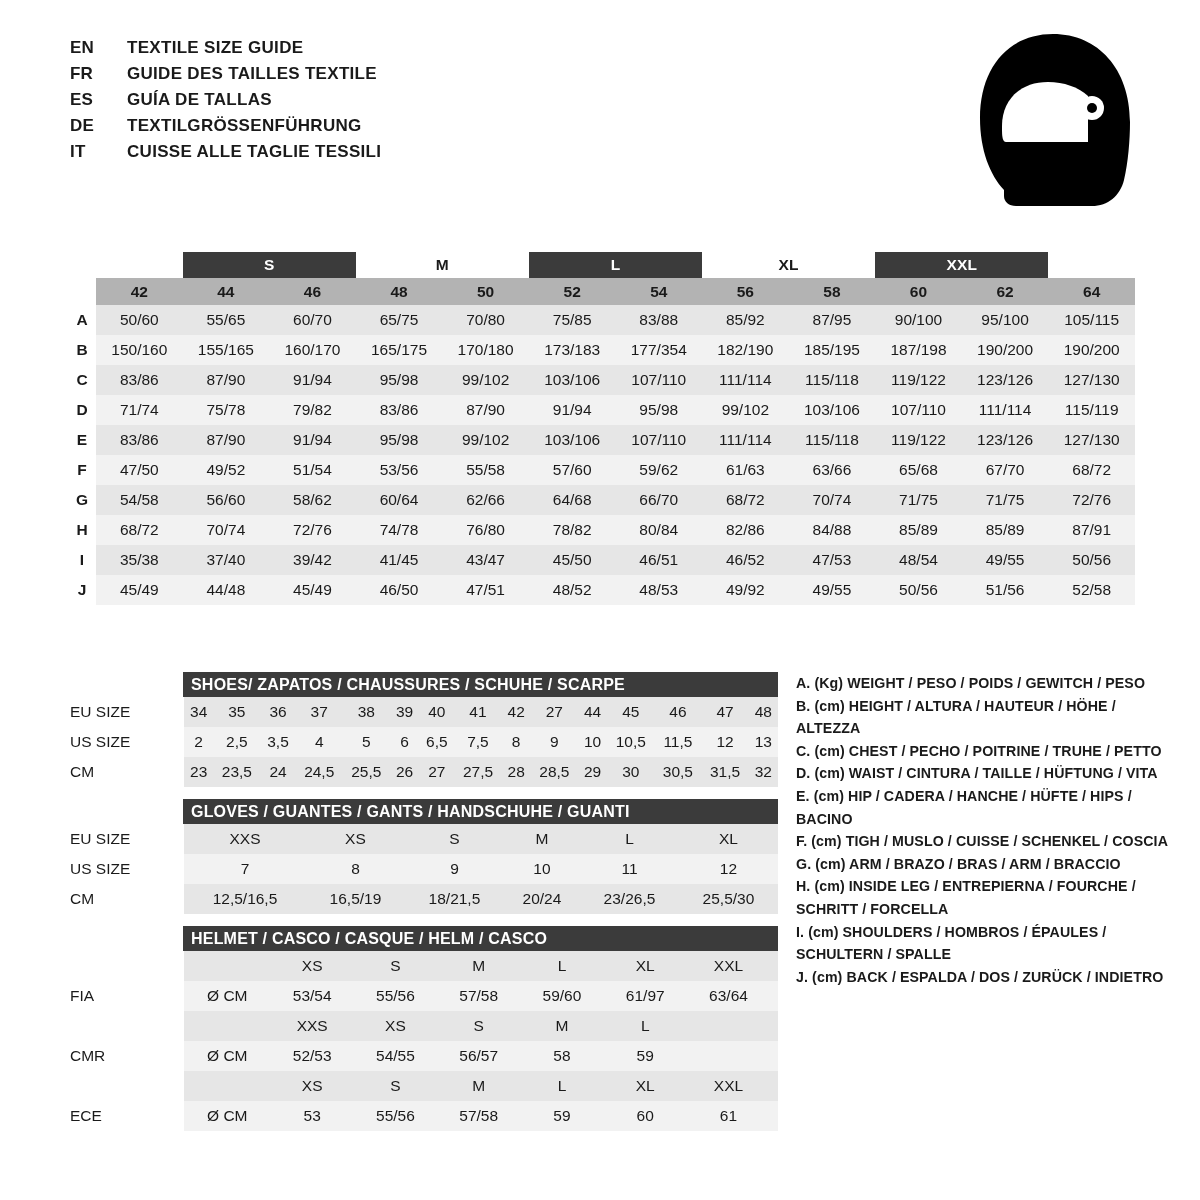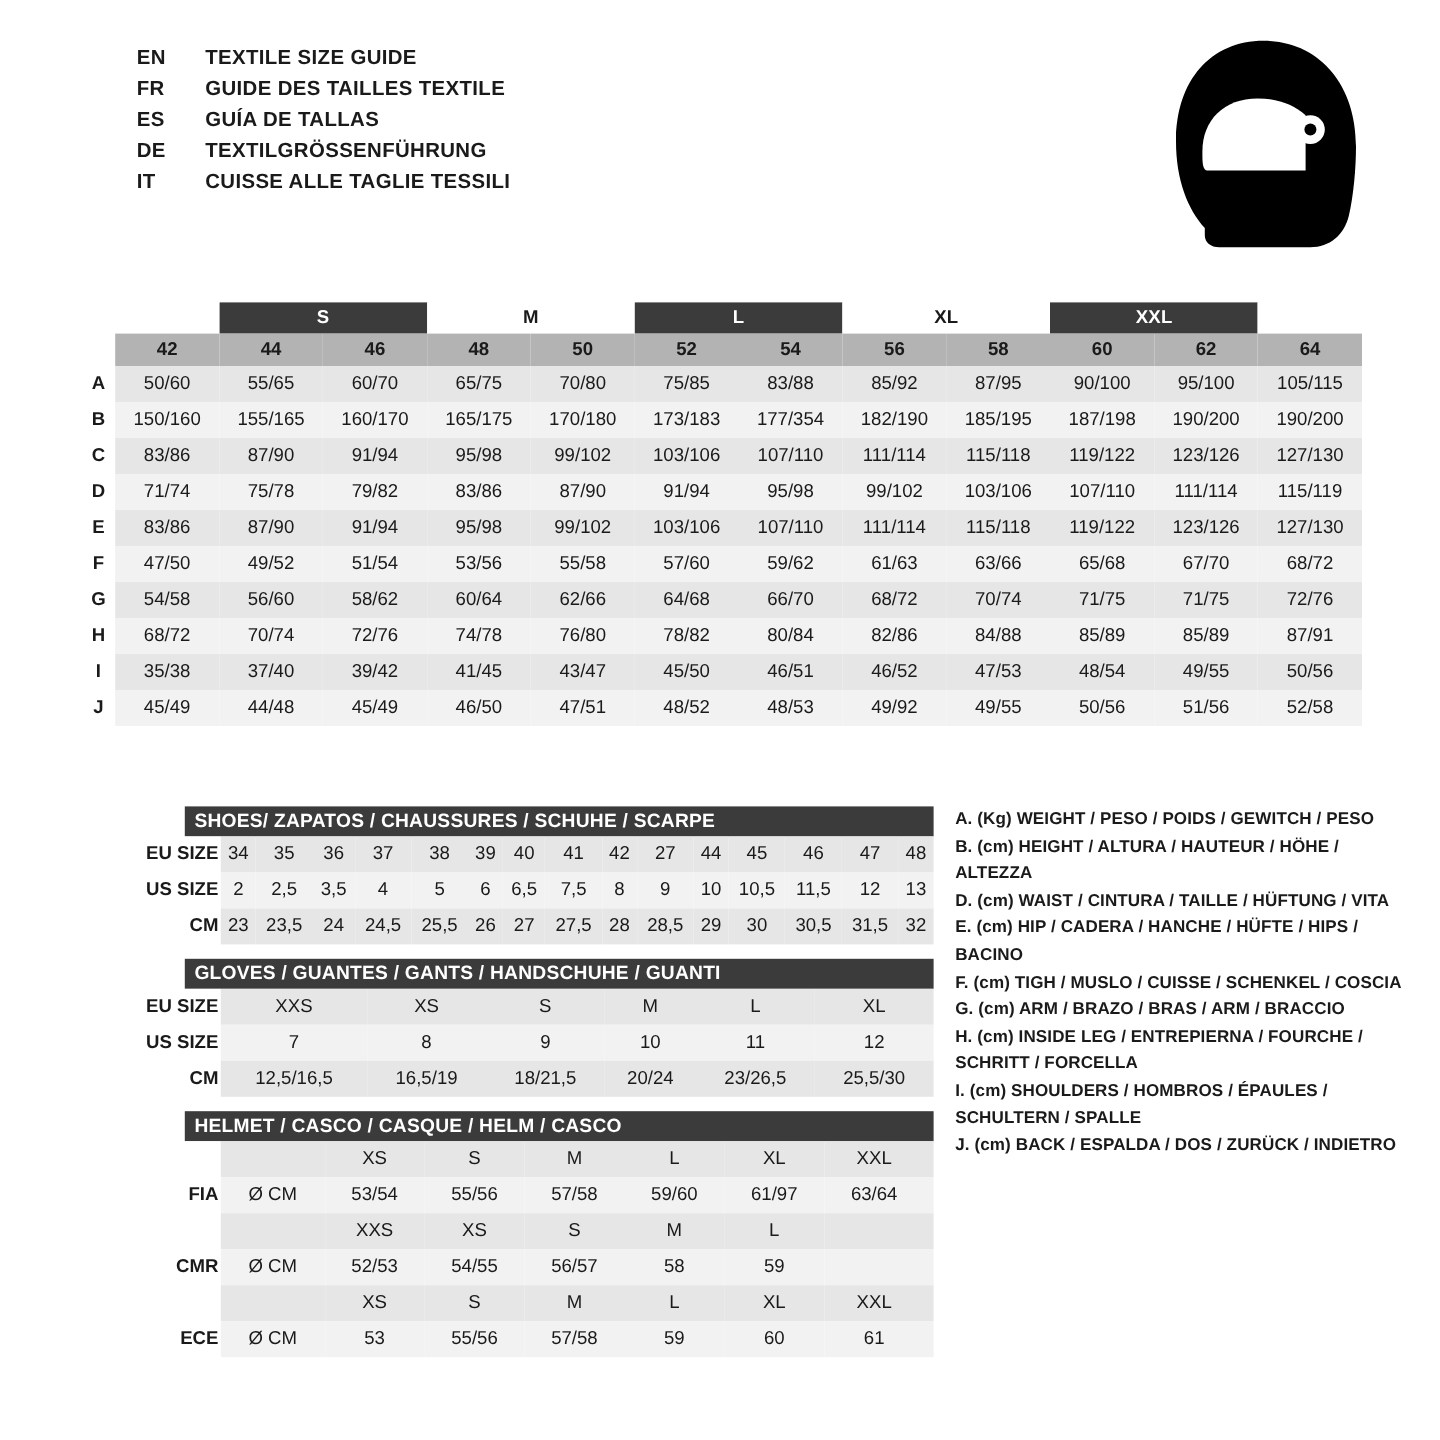--- a/index.html
+++ b/index.html
@@ -19,21 +19,20 @@
   
   .header {
     position: absolute;
     left: 70px;
     top: 38px;
   }
   .header-row {
     display: flex;
     align-items: baseline;
     height: 26px;
-    margin-left: 44px;
   }
   .header-lang {
     width: 57px;
     font-size: 17px;
     font-weight: bold;
     letter-spacing: 0.2px;
   }
   .header-text {
     font-size: 17px;
     font-weight: bold;
@@ -104,40 +103,40 @@
     font-size: 15.5px;
   }
   .sub-title {
     background: #3b3b3b;
     color: #fff;
     font-weight: bold;
     font-size: 16px;
     height: 25px;
     line-height: 25px;
     padding-left: 8px;
-    margin-left: 86px;
+    margin-left: 115px;
     letter-spacing: 0.2px;
   }
   .sub-table {
     border-collapse: collapse;
     width: 710px;
     font-size: 15.5px;
   }
   .sub-table td {
     padding: 0 2px;
     height: 30px;
     text-align: center;
     white-space: nowrap;
     vertical-align: middle;
   }
   .sub-table td.lbl {
     width: 112px;
-    text-align: right;
+    text-align: left;
     padding-left: 2px;
-    font-weight: bold;
+    font-weight: normal;
     background: #ffffff !important;
   }
   .sub-table tr.odd td { background: #e6e6e6; }
   .sub-table tr.even td { background: #f2f2f2; }
   .spacer-12 { height: 12px; }
 
   
   .legend {
     position: absolute;
     left: 796px;
@@ -534,20 +533,21 @@
         <td>61</td>
         <td></td>
       </tr>
     </tbody>
   </table>
 </div>
 
 <div class="legend">
   <div>A. (Kg) WEIGHT / PESO / POIDS / GEWITCH / PESO</div>
   <div>B. (cm) HEIGHT / ALTURA / HAUTEUR / HÖHE / ALTEZZA</div>
+  <div>C. (cm) CHEST / PECHO / POITRINE / TRUHE / PETTO</div>
   <div>D. (cm) WAIST / CINTURA / TAILLE / HÜFTUNG / VITA</div>
   <div>E. (cm) HIP / CADERA / HANCHE / HÜFTE / HIPS / BACINO</div>
   <div>F. (cm) TIGH / MUSLO / CUISSE / SCHENKEL / COSCIA</div>
   <div>G. (cm) ARM / BRAZO / BRAS / ARM / BRACCIO</div>
   <div>H. (cm) INSIDE LEG / ENTREPIERNA / FOURCHE / SCHRITT / FORCELLA</div>
   <div>I. (cm) SHOULDERS / HOMBROS / ÉPAULES / SCHULTERN / SPALLE</div>
   <div>J. (cm) BACK / ESPALDA / DOS / ZURÜCK / INDIETRO</div>
 </div>
 
 </body></html>

